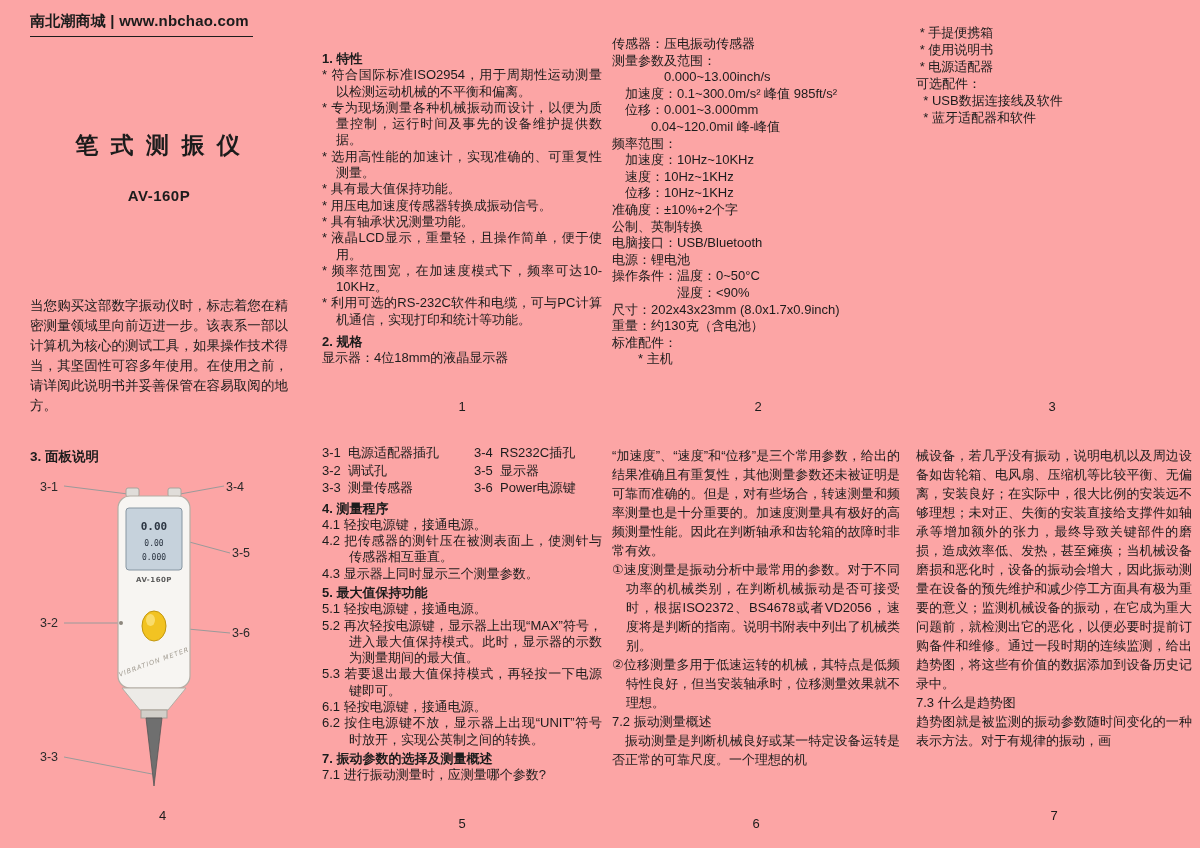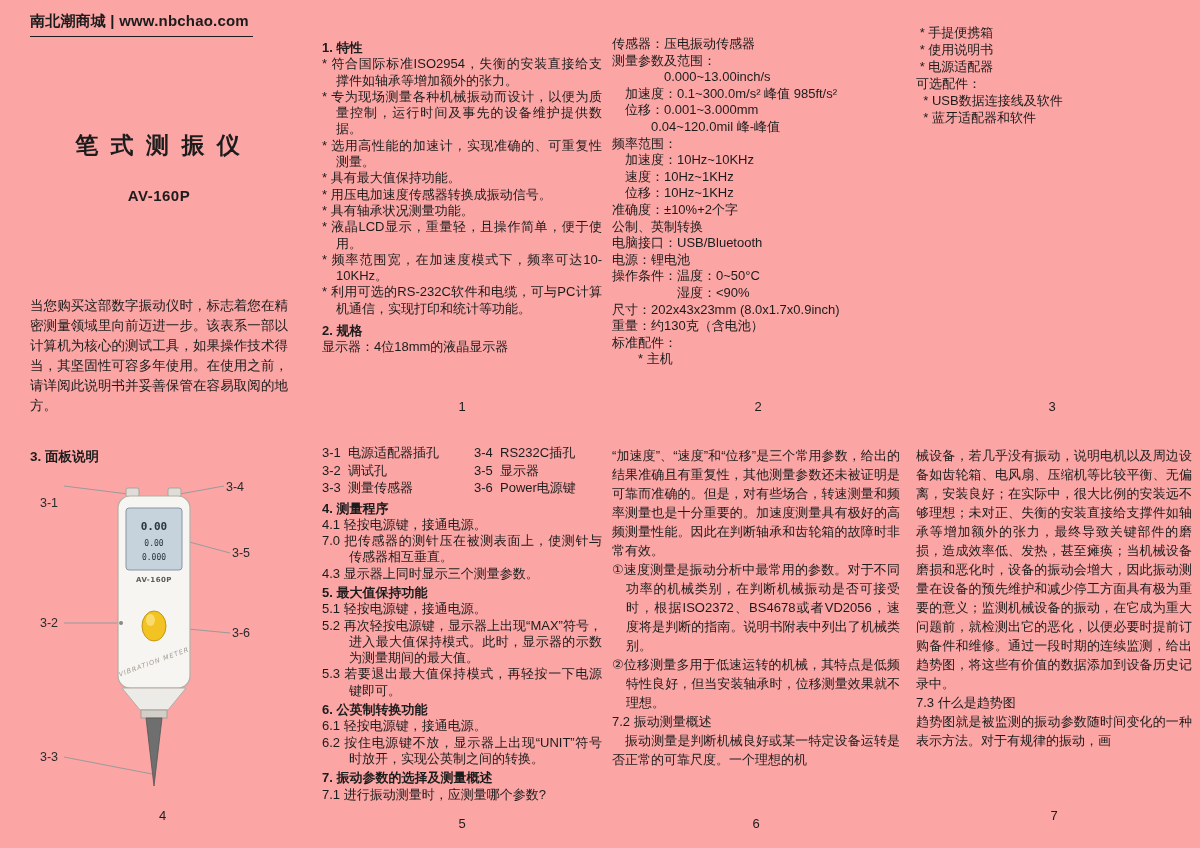--- a/index.html
+++ b/index.html
@@ -84,32 +84,32 @@
       <text class="lcd-sm" x="124" y="86" text-anchor="middle">0.000</text>
       <text class="dev-model" x="124" y="108" text-anchor="middle">AV-160P</text>
       <circle cx="91" cy="149" r="2" fill="#8d877e"></circle>
       <ellipse cx="124" cy="152" rx="12" ry="15" fill="#f2c322" stroke="#c2960e"></ellipse>
       <ellipse cx="120.5" cy="146" rx="4.5" ry="6" fill="#f9dc6b"></ellipse>
       <text class="dev-brand" x="124" y="190" text-anchor="middle" transform="rotate(-20 124 188)">VIBRATION METER</text>
       <path d="M92,214 L156,214 L138,236 L110,236 Z" fill="#edebe7" stroke="#b3ada4"></path>
       <rect x="111" y="236" width="26" height="8" fill="#d2cfc9" stroke="#a59f96"></rect>
       <path d="M116,244 L132,244 L124,312 Z" fill="#6f6f6f" stroke="#565656" stroke-width="0.8"></path>
     </svg>
-    <span class="dlabel" style="left:10px;top:22px">3-1</span>
+    <span class="dlabel" style="left:10px;top:6px">3-1</span>
     <span class="dlabel" style="left:196px;top:6px">3-4</span>
     <span class="dlabel" style="left:202px;top:72px">3-5</span>
     <span class="dlabel" style="left:10px;top:142px">3-2</span>
     <span class="dlabel" style="left:202px;top:152px">3-6</span>
     <span class="dlabel" style="left:10px;top:276px">3-3</span>
   </div>
   <div class="pageno" style="left:30px;top:808px;width:265px;">4</div>
 
   <section class="col" style="left:322px;top:36px;width:280px;">
-    <div class="sech" style="margin-top:4px">1. 特性</div>
-    <div class="feat">* 符合国际标准ISO2954，失衡的安装直接给支撑件如轴承等增加额外的张力。</div>
+    <div class="sech" style="margin-top:15px">1. 特性</div>
+    <div class="feat">* 符合国际标准ISO2954，用于周期性运动测量以检测运动机械的不平衡和偏离。</div>
     <div class="feat">* 专为现场测量各种机械振动而设计，以便为质量控制，运行时间及事先的设备维护提供数据。</div>
     <div class="feat">* 选用高性能的加速计，实现准确的、可重复性测量。</div>
     <div class="feat">* 具有最大值保持功能。</div>
     <div class="feat">* 用压电加速度传感器转换成振动信号。</div>
     <div class="feat">* 具有轴承状况测量功能。</div>
     <div class="feat">* 液晶LCD显示，重量轻，且操作简单，便于使用。</div>
     <div class="feat">* 频率范围宽，在加速度模式下，频率可达10-10KHz。</div>
     <div class="feat">* 利用可选的RS-232C软件和电缆，可与PC计算机通信，实现打印和统计等功能。</div>
     <div class="sech" style="margin-top:6px">2. 规格</div>
     <div>显示器：4位18mm的液晶显示器</div>
@@ -158,27 +158,26 @@
         <div class="pre">3-3  测量传感器</div>
       </div>
       <div>
         <div class="pre">3-4  RS232C插孔</div>
         <div class="pre">3-5  显示器</div>
         <div class="pre">3-6  Power电源键</div>
       </div>
     </div>
     <div class="sech">4. 测量程序</div>
     <div class="stepn">4.1 轻按电源键，接通电源。</div>
-    <div class="stepn">7.0 把传感器的测针压在被测表面上，使测针与传感器相互垂直。</div>
+    <div class="stepn">4.2 把传感器的测针压在被测表面上，使测针与传感器相互垂直。</div>
     <div class="stepn">4.3 显示器上同时显示三个测量参数。</div>
     <div class="sech">5. 最大值保持功能</div>
     <div class="stepn">5.1 轻按电源键，接通电源。</div>
     <div class="stepn">5.2 再次轻按电源键，显示器上出现“MAX”符号，进入最大值保持模式。此时，显示器的示数为测量期间的最大值。</div>
     <div class="stepn">5.3 若要退出最大值保持模式，再轻按一下电源键即可。</div>
-    <div class="sech">6. 公英制转换功能</div>
     <div class="stepn">6.1 轻按电源键，接通电源。</div>
     <div class="stepn">6.2 按住电源键不放，显示器上出现“UNIT”符号时放开，实现公英制之间的转换。</div>
     <div class="sech">7. 振动参数的选择及测量概述</div>
     <div class="stepn">7.1 进行振动测量时，应测量哪个参数?</div>
   </section>
   <div class="pageno" style="left:322px;top:816px;width:280px;">5</div>
 
   <section class="col p67" style="left:612px;top:446px;width:288px;">
     <p class="just">“加速度”、“速度”和“位移”是三个常用参数，给出的结果准确且有重复性，其他测量参数还未被证明是可靠而准确的。但是，对有些场合，转速测量和频率测量也是十分重要的。加速度测量具有极好的高频测量性能。因此在判断轴承和齿轮箱的故障时非常有效。</p>
     <p class="hang-circ just">①速度测量是振动分析中最常用的参数。对于不同功率的机械类别，在判断机械振动是否可接受时，根据ISO2372、BS4678或者VD2056，速度将是判断的指南。说明书附表中列出了机械类别。</p>

